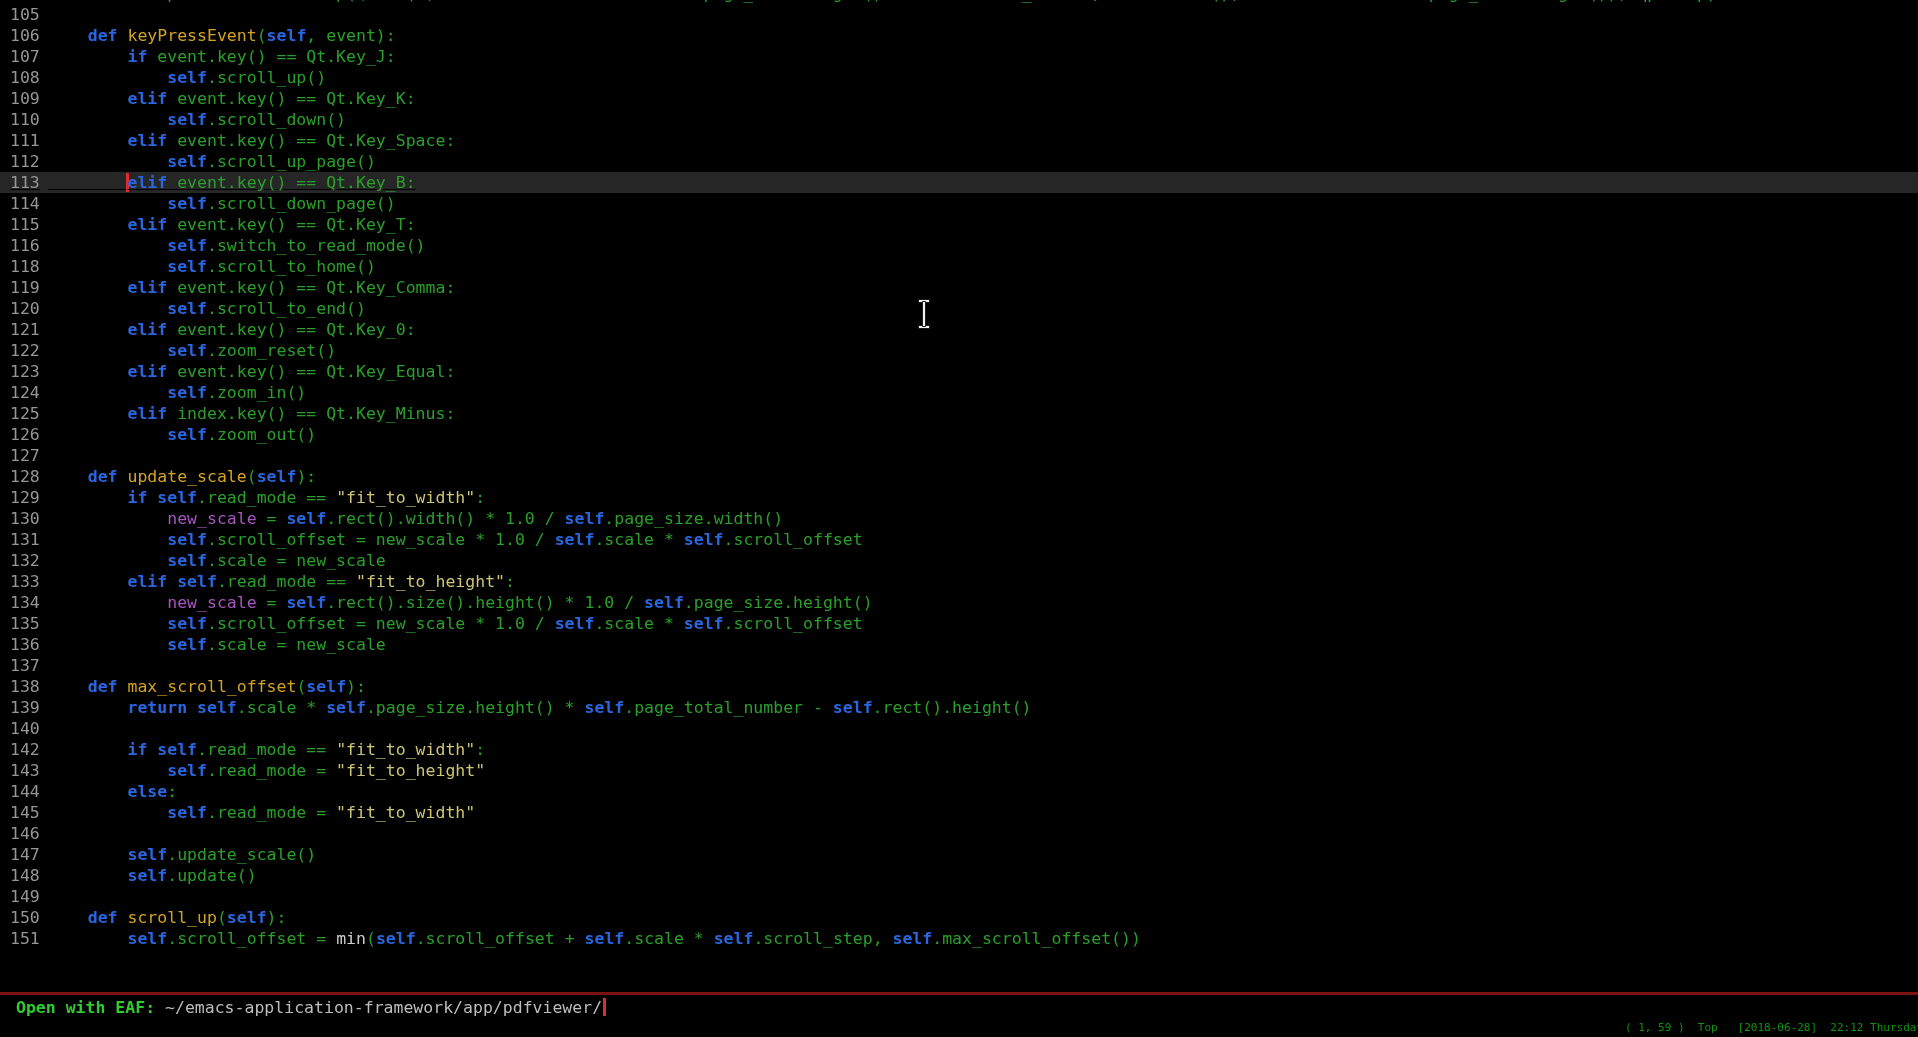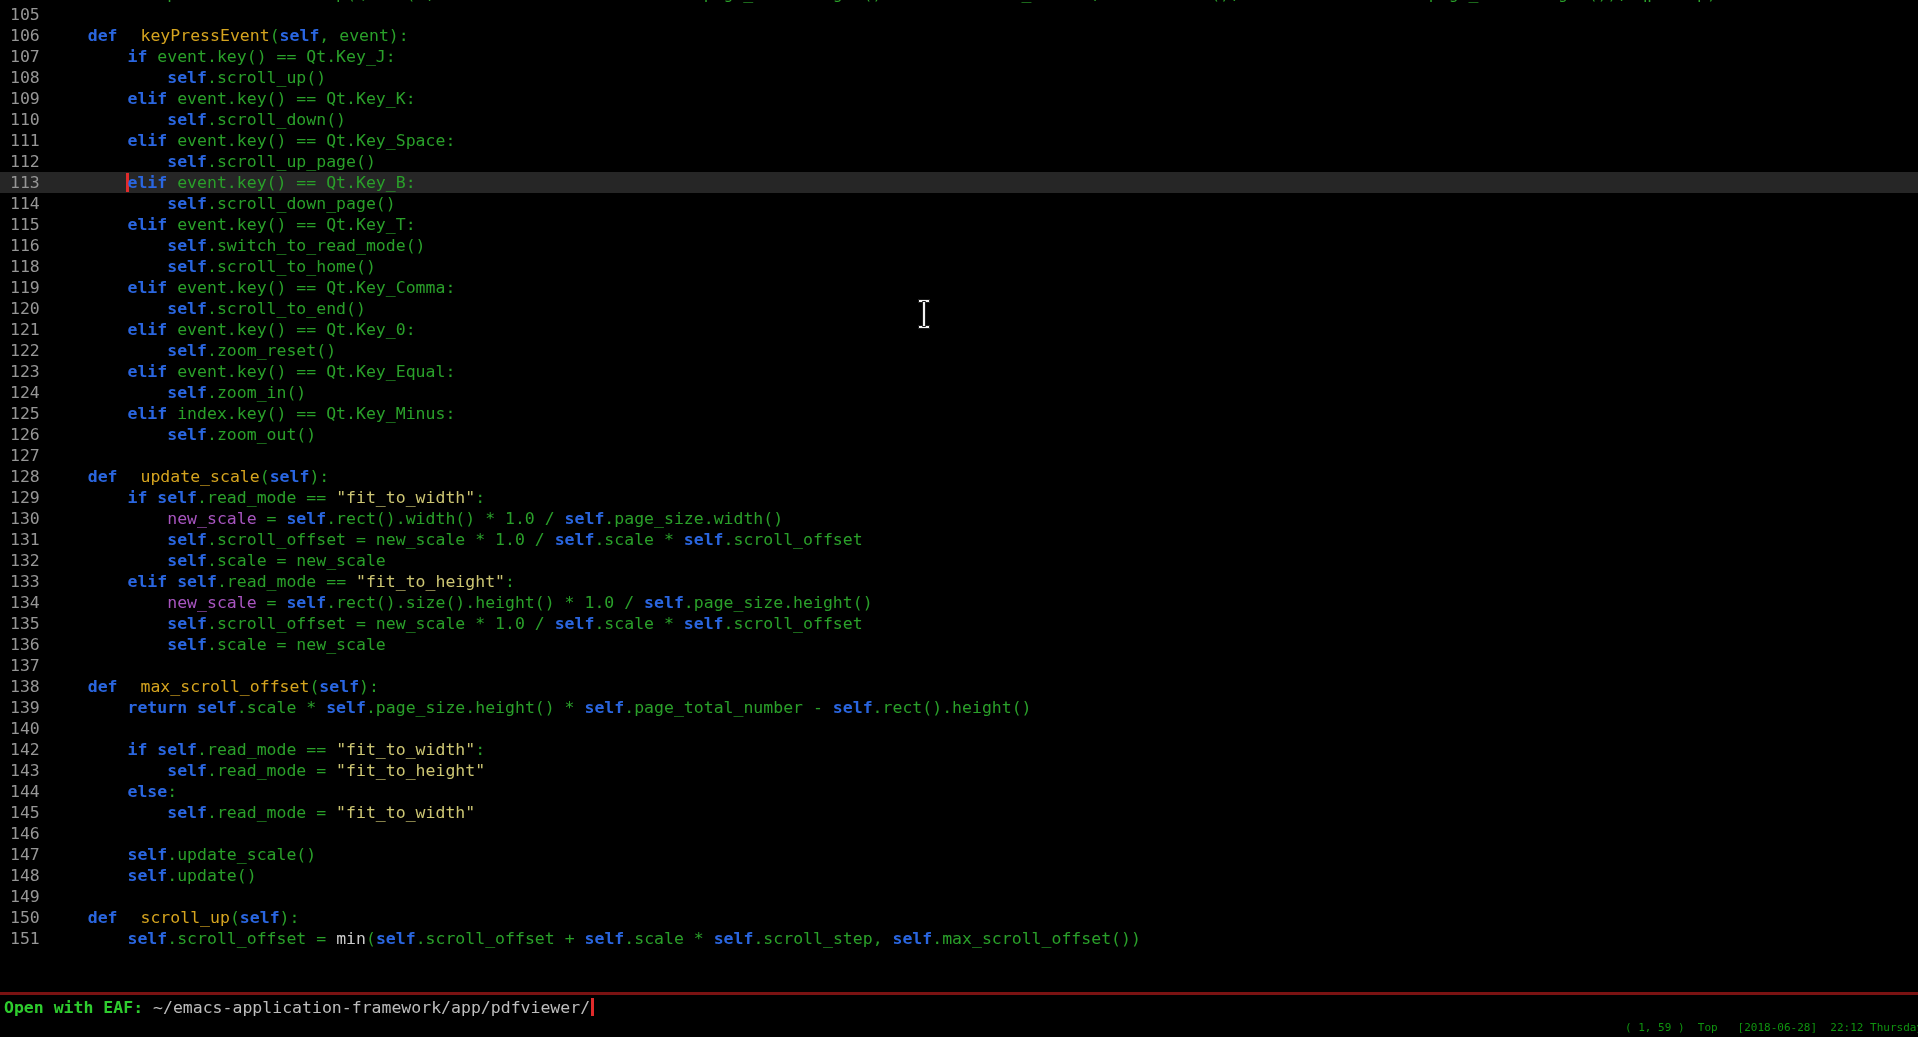--- a/index.html
+++ b/index.html
@@ -12,46 +12,46 @@
   }
   .editor{
     position:absolute;left:0;top:0;width:1918px;height:992px;
     overflow:hidden;
   }
   .code-scroll{position:absolute;left:0;top:-17px;right:0;}
   .row{
     display:flex;height:21px;line-height:21px;white-space:pre;
     font-size:16.5px;
   }
-  .row.hl{background:var(--hlline);}
+  .row.hl{background:var(--hlline);text-decoration:underline;}
   .ln{
     flex:0 0 38px;padding-left:10px;color:var(--lnum);
     text-align:left;user-select:none;
   }
   .ct{white-space:pre;color:var(--green);}
   .t-d{color:var(--green);}
   .t-k{color:var(--blue);font-weight:bold;}
-  .t-n{color:var(--gold);margin-left:13px;}
+  .t-n{color:var(--gold);}
   .t-s{color:var(--khaki);}
   .t-v{color:var(--purple);text-align:right;}
   .t-b{color:var(--builtin);}
   .caret{
     display:inline-block;width:3px;height:19px;margin:0 -1.5px;
     background:var(--caret);vertical-align:-4px;
   }
   .modeline{
     position:absolute;left:0;top:992px;width:1918px;height:3px;
     background:var(--modeline);
   }
   .minibuffer{
     position:absolute;left:0;top:995px;width:1918px;height:42px;
     overflow:hidden;
   }
   .echo-line{
-    position:absolute;left:4px;top:2px;height:21px;line-height:21px;
+    position:absolute;left:16px;top:2px;height:21px;line-height:21px;
     font-size:16.5px;white-space:pre;
   }
   .echo-prompt{color:var(--prompt);font-weight:bold;}
   .echo-path{color:var(--path);}
   .mini-caret{
     display:inline-block;width:3px;height:18px;margin-left:1px;
     background:var(--caret);vertical-align:-3px;
   }
   .tray{
     position:absolute;right:-5px;bottom:2px;height:15px;line-height:15px;

